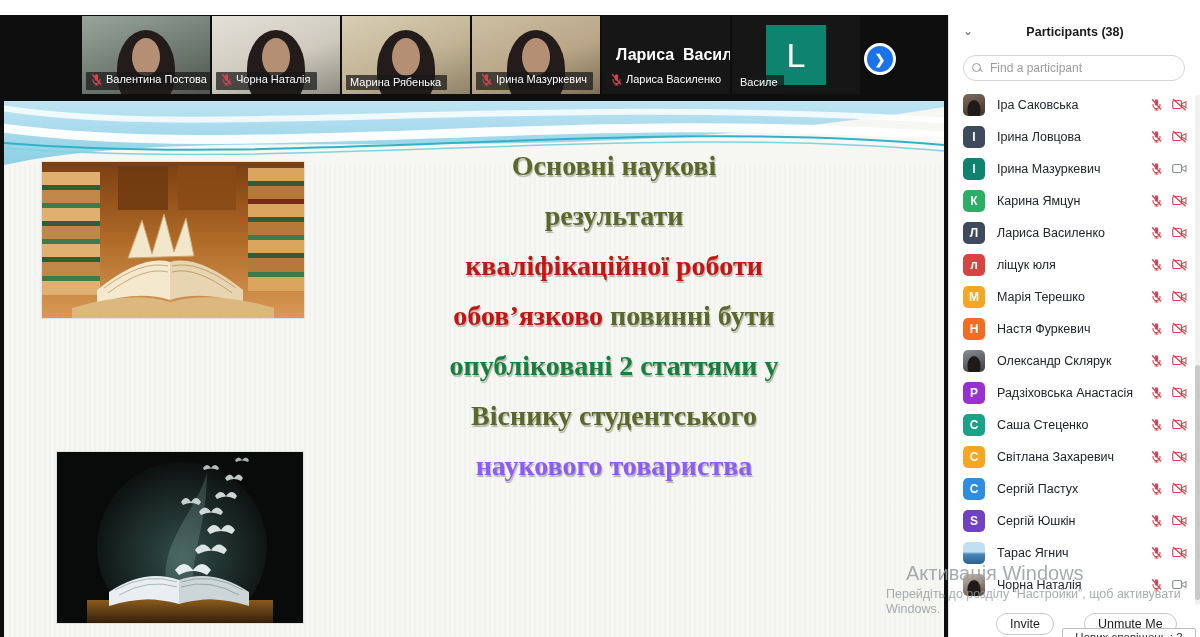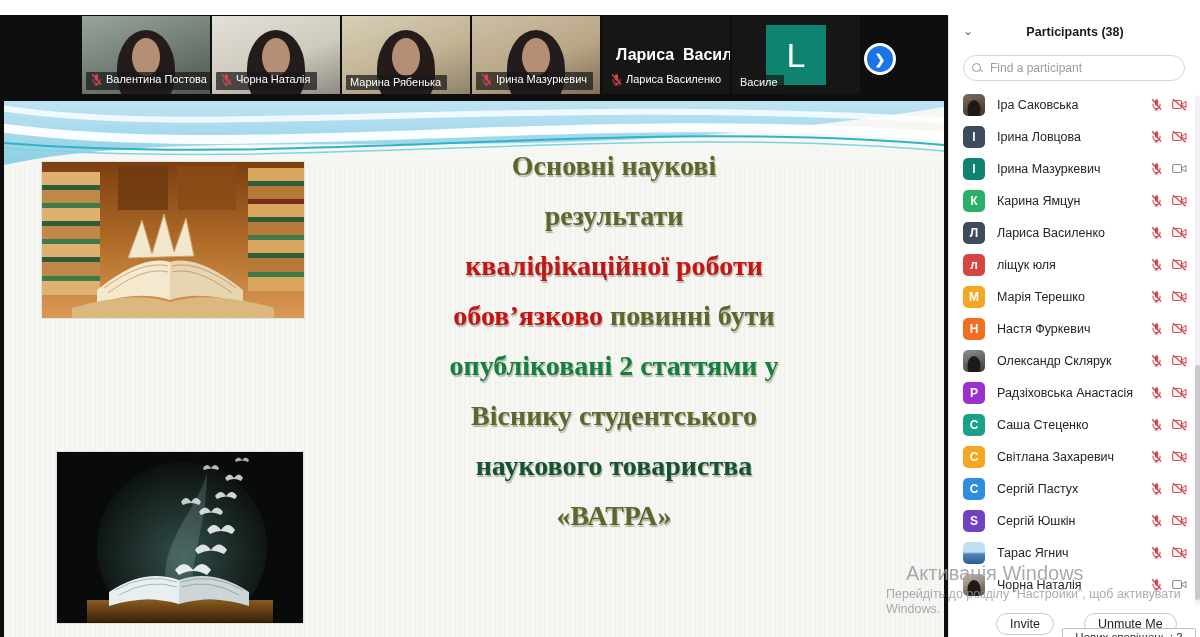--- a/index.html
+++ b/index.html
@@ -259,22 +259,21 @@
         </g>
       </svg>
 
       <div class="titleblock" id="slide-title">
           <div class="line"><span style="color: rgb(90, 104, 44);">Основні наукові</span></div>
           <div class="line"><span style="color: rgb(90, 104, 44);">результати</span></div>
           <div class="line"><span style="color: rgb(196, 20, 20);">кваліфікаційної роботи</span></div>
           <div class="line"><span style="color: rgb(196, 20, 20);">обов’язково </span><span style="color: rgb(90, 104, 44);">повинні бути</span></div>
           <div class="line"><span style="color: #15803d;">опубліковані 2 статтями у</span></div>
           <div class="line"><span style="color: rgb(90, 104, 44);">Віснику студентського</span></div>
-          <div class="line"><span style="color: #14532d;">наукового товариства</span></div>
-          <div class="line"><span style="color: rgb(90, 104, 44);">«ВАТРА»</span></div>
+          <div class="line"><span style="color: #8b5cf6;">наукового товариства</span></div>
         </div>
     </div>
 
   </div>
 
   <div class="abs panel">
     <span class="pchev">⌄</span>
     <div class="phead">Participants (38)</div>
     <div class="searchbox">
       <span class="mag"></span>

